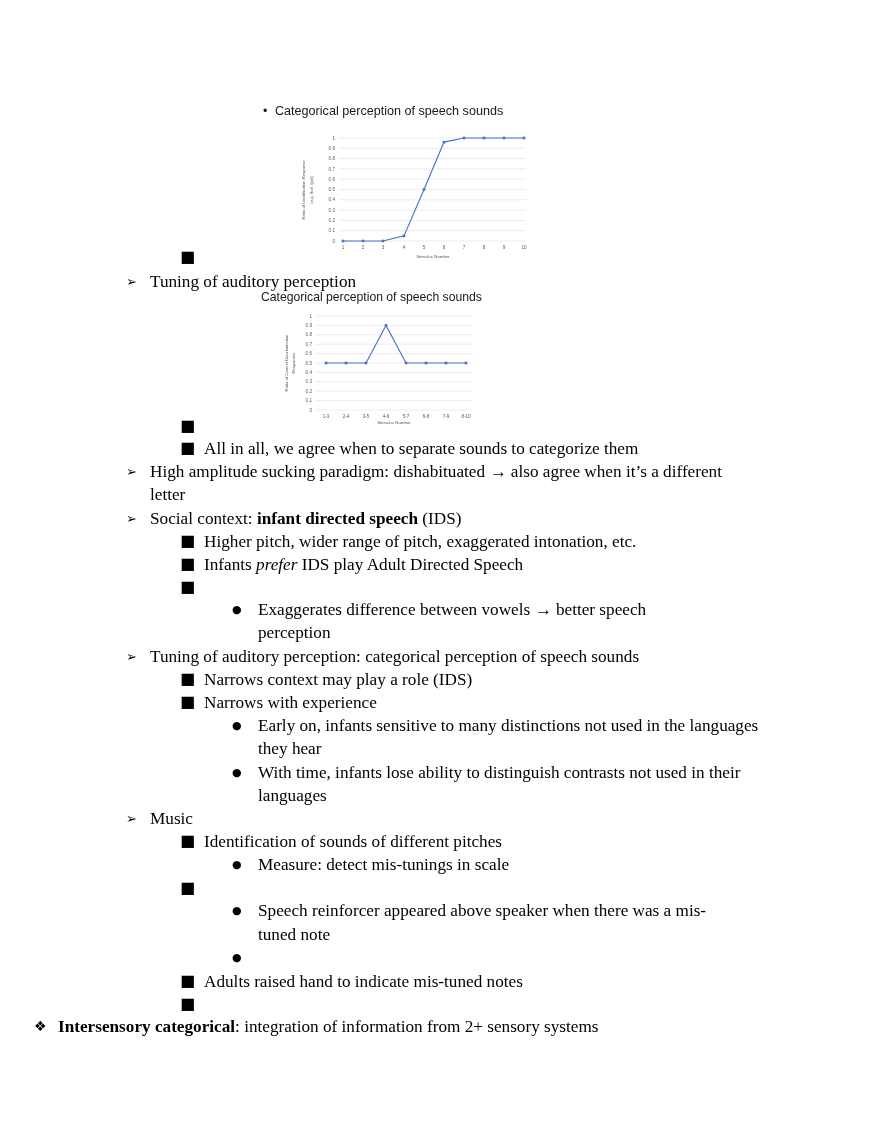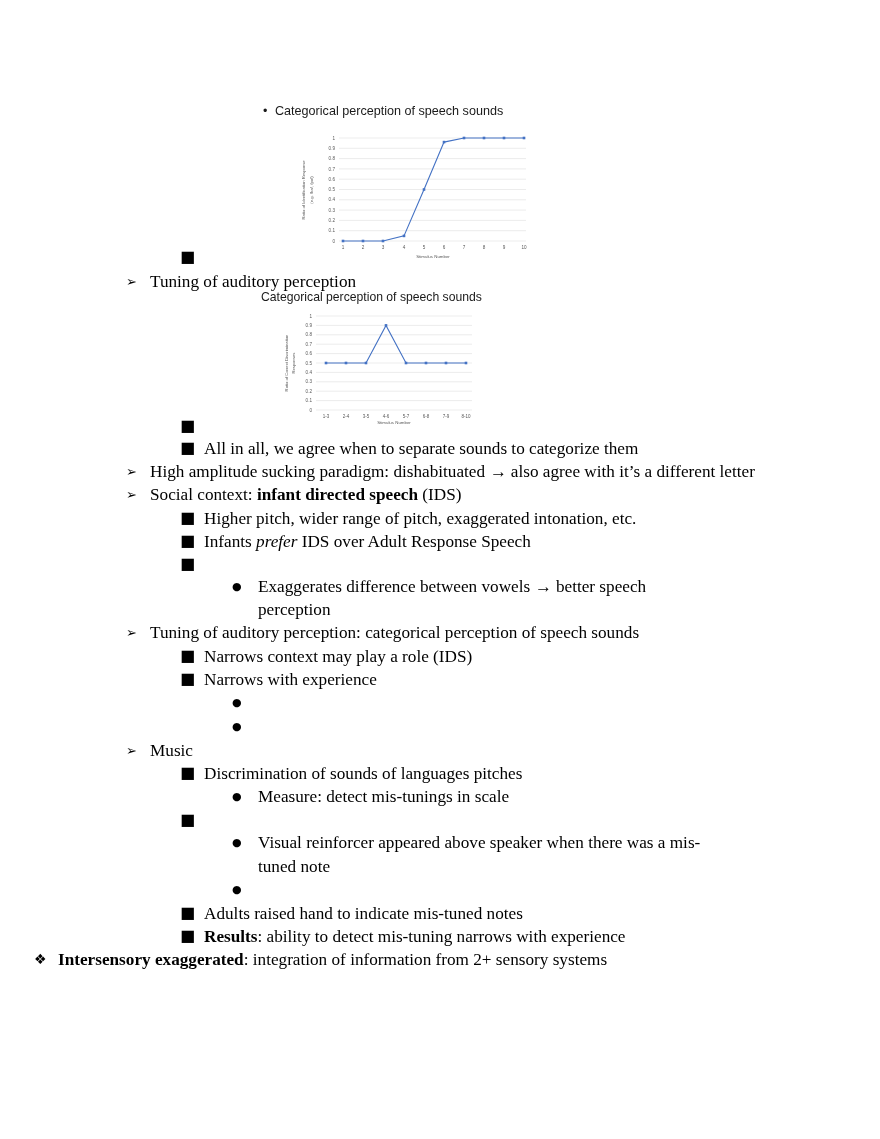--- a/index.html
+++ b/index.html
@@ -243,36 +243,36 @@
 
   <div class="outline" style="top:437px;">
 
     <div class="row lvl1">
       <span class="bullet">■</span>
       <span class="txt">All in all, we agree when to separate sounds to categorize them</span>
     </div>
 
     <div class="row lvl0" style="padding-right:120px;">
       <span class="bullet">➢</span>
-      <span class="txt">High amplitude sucking paradigm: dishabituated → also agree with it’s a different letter</span>
+      <span class="txt">High amplitude sucking paradigm: dishabituated → also agree when it’s a different letter</span>
     </div>
 
     <div class="row lvl0">
       <span class="bullet">➢</span>
       <span class="txt"><span>Social context: </span><span class="bold">infant directed speech</span><span> (IDS)</span></span>
     </div>
 
     <div class="row lvl1">
       <span class="bullet">■</span>
       <span class="txt">Higher pitch, wider range of pitch, exaggerated intonation, etc.</span>
     </div>
 
     <div class="row lvl1">
       <span class="bullet">■</span>
-      <span class="txt"><span>Infants </span><span class="ital">prefer</span><span> IDS over Adult Response Speech</span></span>
+      <span class="txt"><span>Infants </span><span class="ital">prefer</span><span> IDS play Adult Directed Speech</span></span>
     </div>
 
     <div class="row lvl1">
       <span class="bullet">■</span>
     </div>
 
     <div class="row lvl2" style="padding-right:172px;">
       <span class="bullet">●</span>
       <span class="txt">Exaggerates difference between vowels → better speech perception</span>
     </div>
@@ -287,63 +287,64 @@
       <span class="txt">Narrows context may play a role (IDS)</span>
     </div>
 
     <div class="row lvl1">
       <span class="bullet">■</span>
       <span class="txt">Narrows with experience</span>
     </div>
 
     <div class="row lvl2" style="padding-right:108px;">
       <span class="bullet">●</span>
+      <span class="txt">Early on, infants sensitive to many distinctions not used in the languages they hear</span>
     </div>
 
     <div class="row lvl2" style="padding-right:104px;">
       <span class="bullet">●</span>
+      <span class="txt">With time, infants lose ability to distinguish contrasts not used in their languages</span>
     </div>
 
     <div class="row lvl0">
       <span class="bullet">➢</span>
       <span class="txt">Music</span>
     </div>
 
     <div class="row lvl1">
       <span class="bullet">■</span>
-      <span class="txt">Discrimination of sounds of languages pitches</span>
+      <span class="txt">Identification of sounds of different pitches</span>
     </div>
 
     <div class="row lvl2">
       <span class="bullet">●</span>
       <span class="txt">Measure: detect mis-tunings in scale</span>
     </div>
 
     <div class="row lvl1">
       <span class="bullet">■</span>
     </div>
 
     <div class="row lvl2" style="padding-right:150px;">
       <span class="bullet">●</span>
-      <span class="txt">Visual reinforcer appeared above speaker when there was a mis-tuned note</span>
+      <span class="txt">Speech reinforcer appeared above speaker when there was a mis-tuned note</span>
     </div>
 
     <div class="row lvl2">
       <span class="bullet">●</span>
     </div>
 
     <div class="row lvl1">
       <span class="bullet">■</span>
       <span class="txt">Adults raised hand to indicate mis-tuned notes</span>
     </div>
 
     <div class="row lvl1">
       <span class="bullet">■</span>
-      <span class="txt"><span class="bold">Results</span><span>: ability to detect mis-tuning narrows with experience</span></span>
     </div>
 
     <div class="row" style="padding-left:128px;">
       <span class="bullet" style="width:24px; margin-left:-94px; font-size:14px;">❖</span>
-      <span class="txt"><span class="bold">Intersensory exaggerated</span><span>: integration of information from 2+ sensory systems</span></span>
+      <span class="txt"><span class="bold">Intersensory categorical</span><span>: integration of information from 2+ sensory systems</span></span>
     </div>
 
   </div>
 </div>
 
 </body></html>

